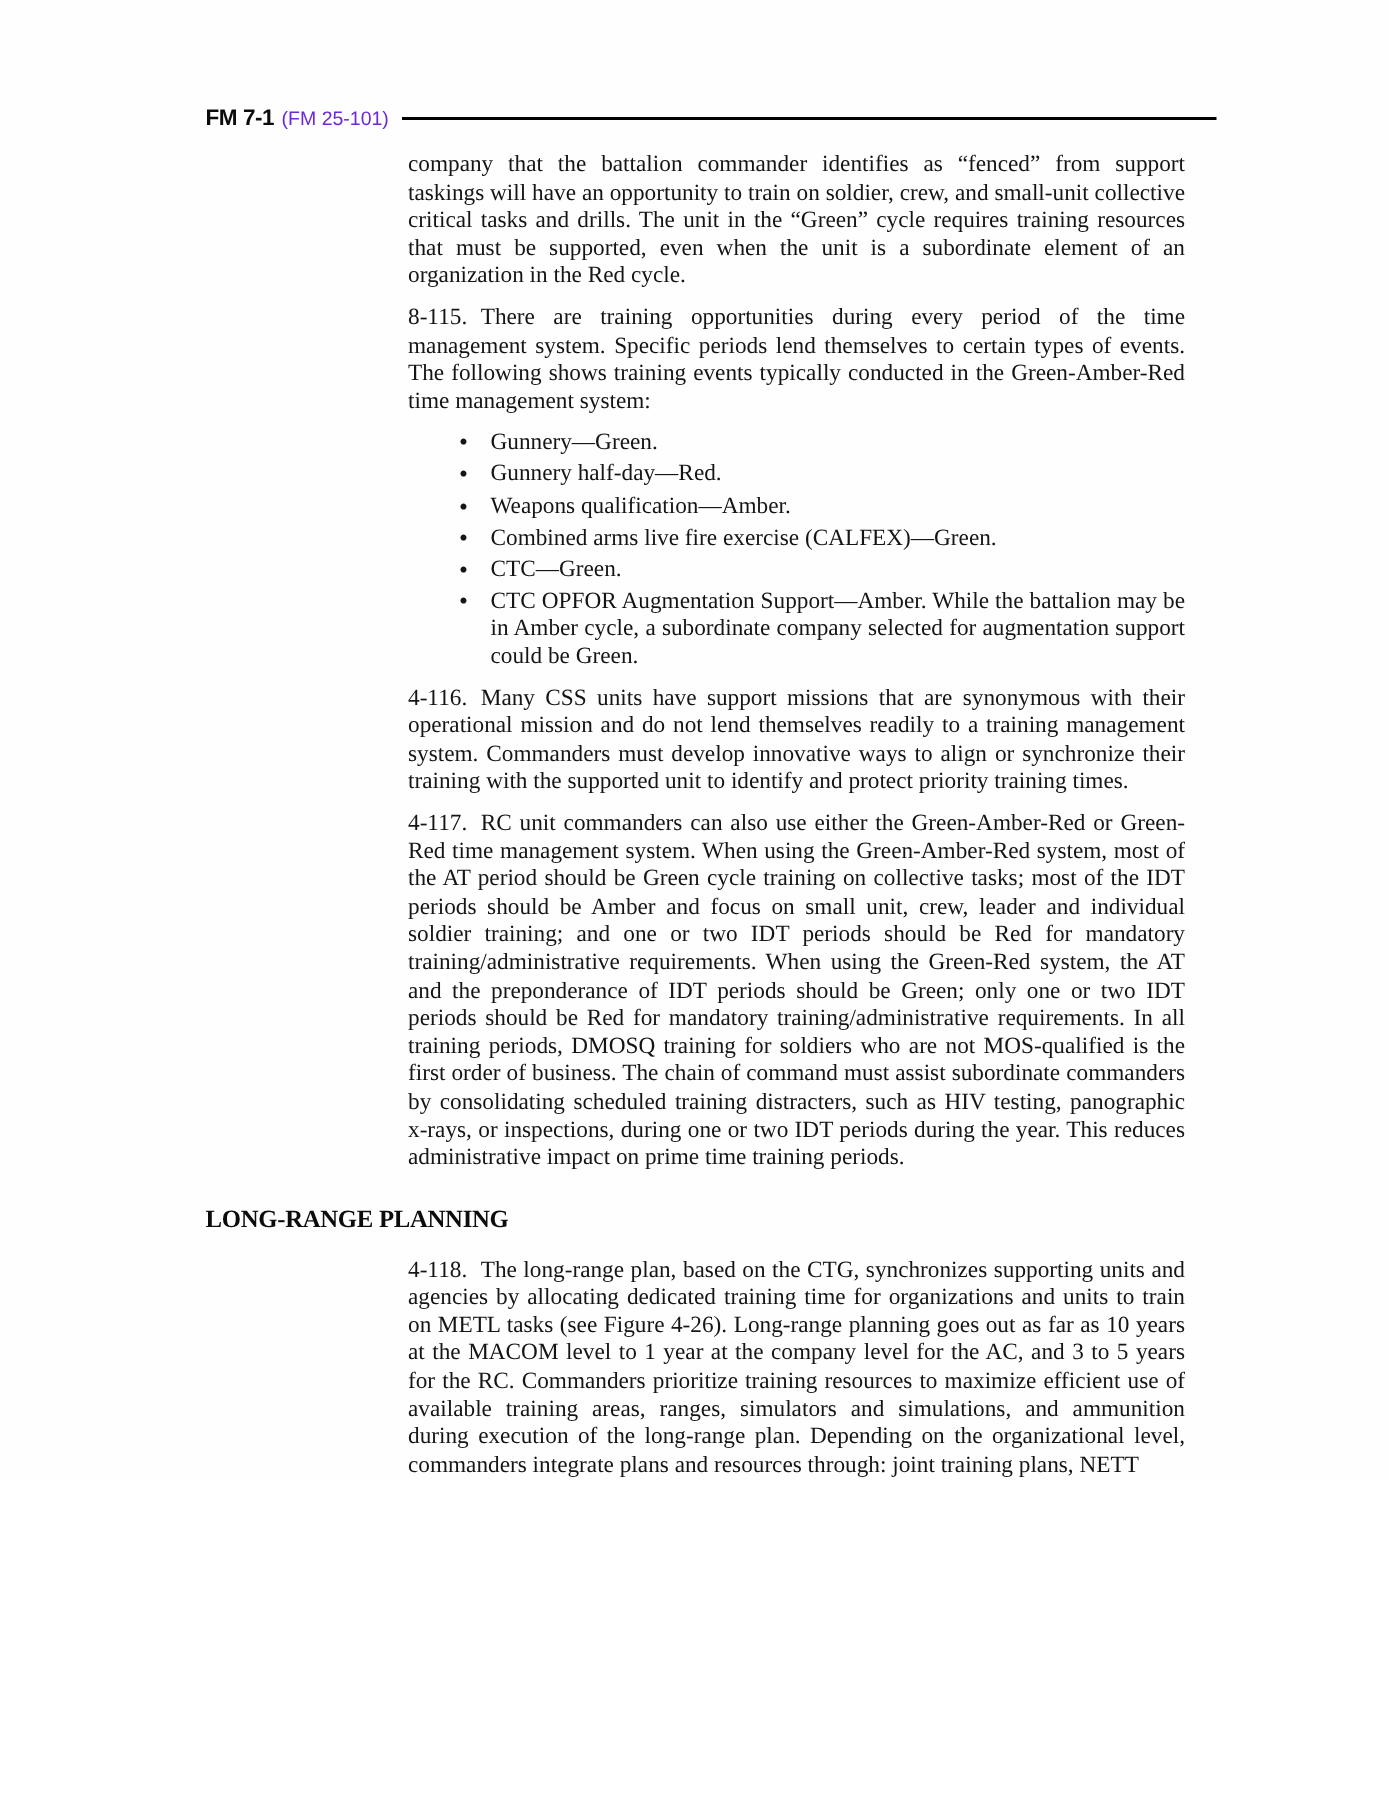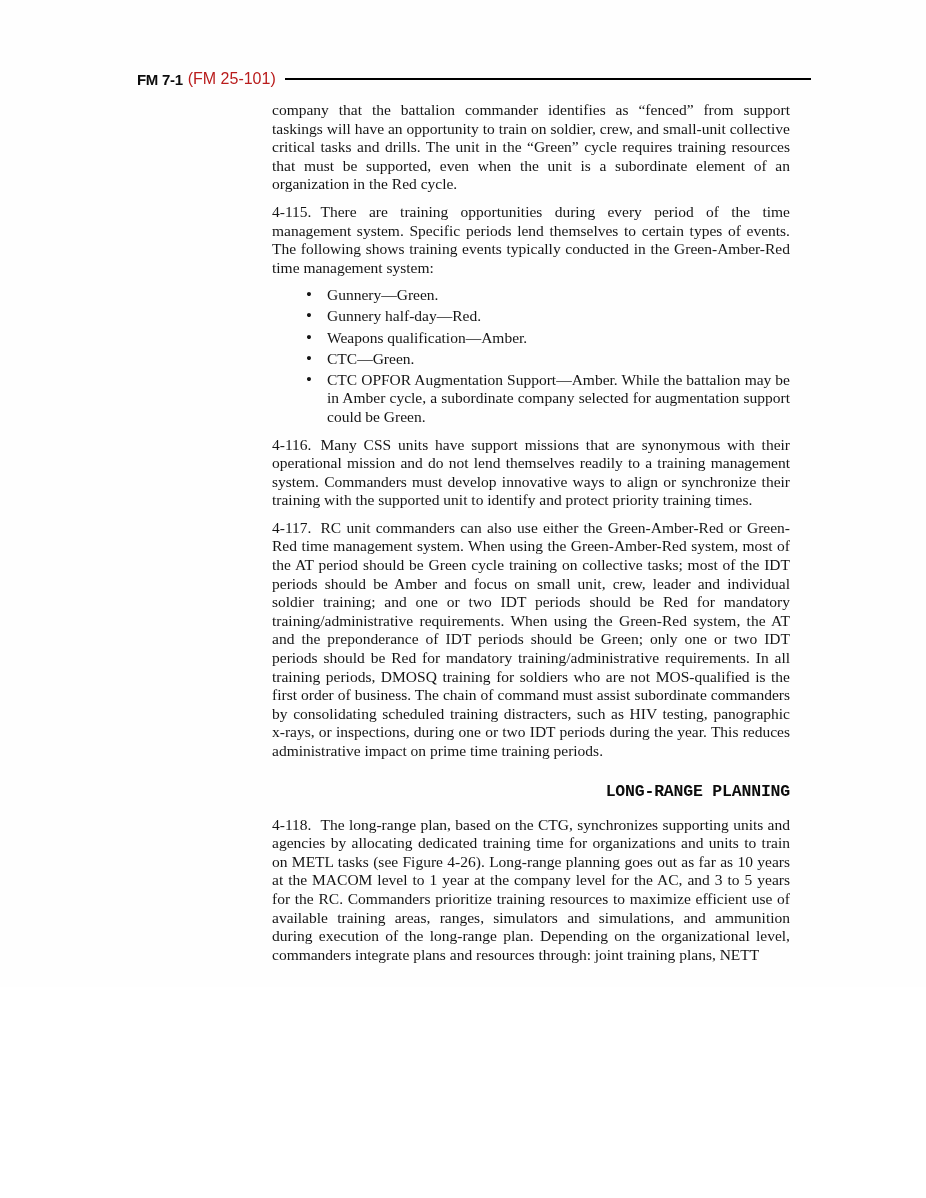--- a/index.html
+++ b/index.html
@@ -23,23 +23,23 @@
   }
   .hdr-bold {
     font-family:"Liberation Sans", sans-serif;
     font-weight:bold;
     font-size:15px;
     letter-spacing:-0.3px;
     color:#0c0c0c;
   }
   .hdr-reg {
     font-family:"Liberation Sans", sans-serif;
-    font-size:16px;
+    font-size:13px;
     margin-left:5px;
-    color:#b91c1c;
+    color:#6d28d9;
   }
   .hdr-rule {
     flex:1;
     border-top:2px solid #000;
     margin-left:9px;
     height:0;
   }
   
   .content {
     position:absolute;
@@ -70,27 +70,26 @@
   }
   ul.bullets li::before {
     content:"•";
     position:absolute;
     left:1px;
     top:0;
     font-size:17px;
     line-height:18.6px;
   }
   h2.section {
-    font-family:Liberation Mono, monospace;
+    font-family:Liberation Serif, serif;
     font-weight:bold;
     font-size:16.5px;
     letter-spacing:-0.2px;
     color:#0c0c0c;
     margin:21px 0 15px 0;
-    text-align:right;
   }
   .footer {
     position:absolute;
     left:137px;
     top:1126px;
     font-family:Liberation Mono, monospace;
     font-weight:bold;
     font-size:14px;
     color:#0c0c0c;
   }
@@ -104,26 +103,27 @@
     <span class="hdr-bold">FM 7-1</span>
     <span class="hdr-reg">(FM 25-101)</span>
     <span class="hdr-rule"></span>
   </div>
 
   <div class="content">
     <div class="col">
 
       <p>company that the battalion commander identifies as “fenced” from support taskings will have an opportunity to train on soldier, crew, and small-unit collective critical tasks and drills. The unit in the “Green” cycle requires training resources that must be supported, even when the unit is a subordinate element of an organization in the Red cycle.</p>
 
-      <p><span class="pnum">4-115.</span><span>There are training opportunities during every period of the time management system. Specific periods lend themselves to certain types of events. The following shows training events typically conducted in the Green-Amber-Red time management system:</span></p>
+      <p><span class="pnum">8-115.</span><span>There are training opportunities during every period of the time management system. Specific periods lend themselves to certain types of events. The following shows training events typically conducted in the Green-Amber-Red time management system:</span></p>
 
       <ul class="bullets">
         <li>Gunnery—Green.</li>
         <li>Gunnery half-day—Red.</li>
         <li>Weapons qualification—Amber.</li>
+        <li>Combined arms live fire exercise (CALFEX)—Green.</li>
         <li>CTC—Green.</li>
         <li>CTC OPFOR Augmentation Support—Amber. While the battalion may be in Amber cycle, a subordinate company selected for augmentation support could be Green.</li>
       </ul>
 
       <p><span class="pnum">4-116.</span><span>Many CSS units have support missions that are synonymous with their operational mission and do not lend themselves readily to a training management system. Commanders must develop innovative ways to align or synchronize their training with the supported unit to identify and protect priority training times.</span></p>
 
       <p><span class="pnum">4-117.</span><span>RC unit commanders can also use either the Green-Amber-Red or Green-Red time management system. When using the Green-Amber-Red system, most of the AT period should be Green cycle training on collective tasks; most of the IDT periods should be Amber and focus on small unit, crew, leader and individual soldier training; and one or two IDT periods should be Red for mandatory training/administrative requirements. When using the Green-Red system, the AT and the preponderance of IDT periods should be Green; only one or two IDT periods should be Red for mandatory training/administrative requirements. In all training periods, DMOSQ training for soldiers who are not MOS-qualified is the first order of business. The chain of command must assist subordinate commanders by consolidating scheduled training distracters, such as HIV testing, panographic x-rays, or inspections, during one or two IDT periods during the year. This reduces administrative impact on prime time training periods.</span></p>
     </div>
 
     <h2 class="section">LONG-RANGE PLANNING</h2>

